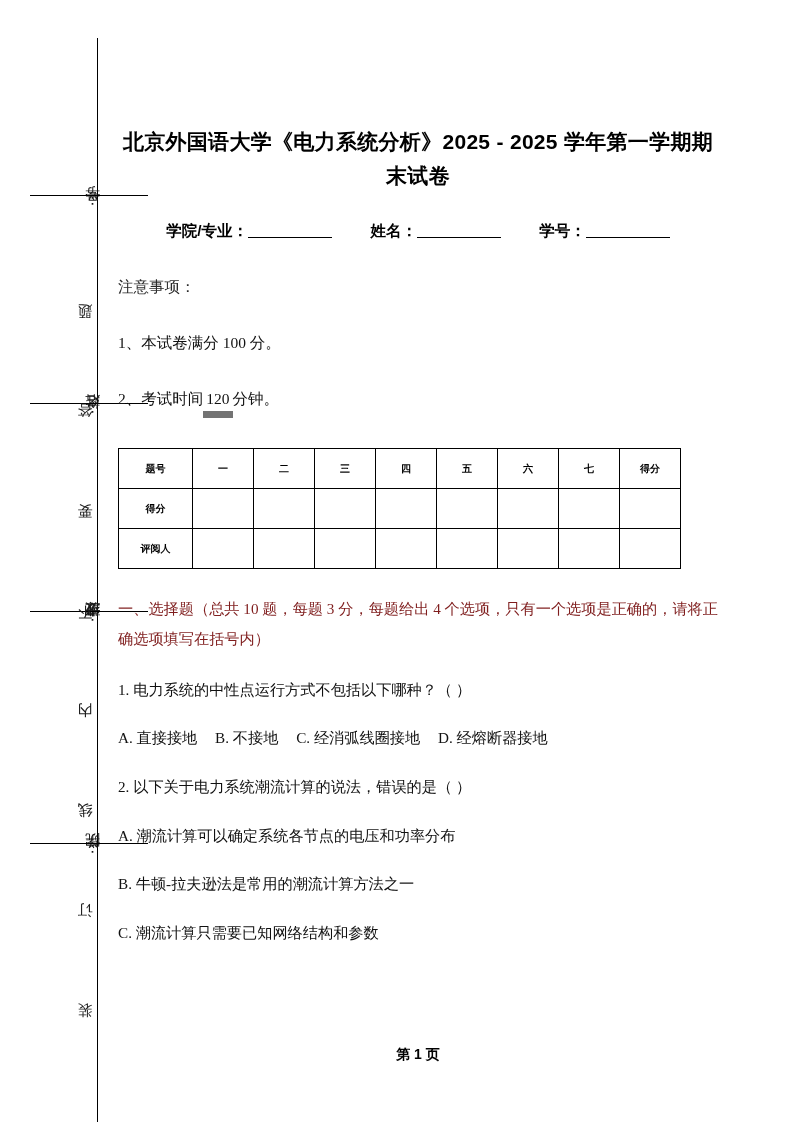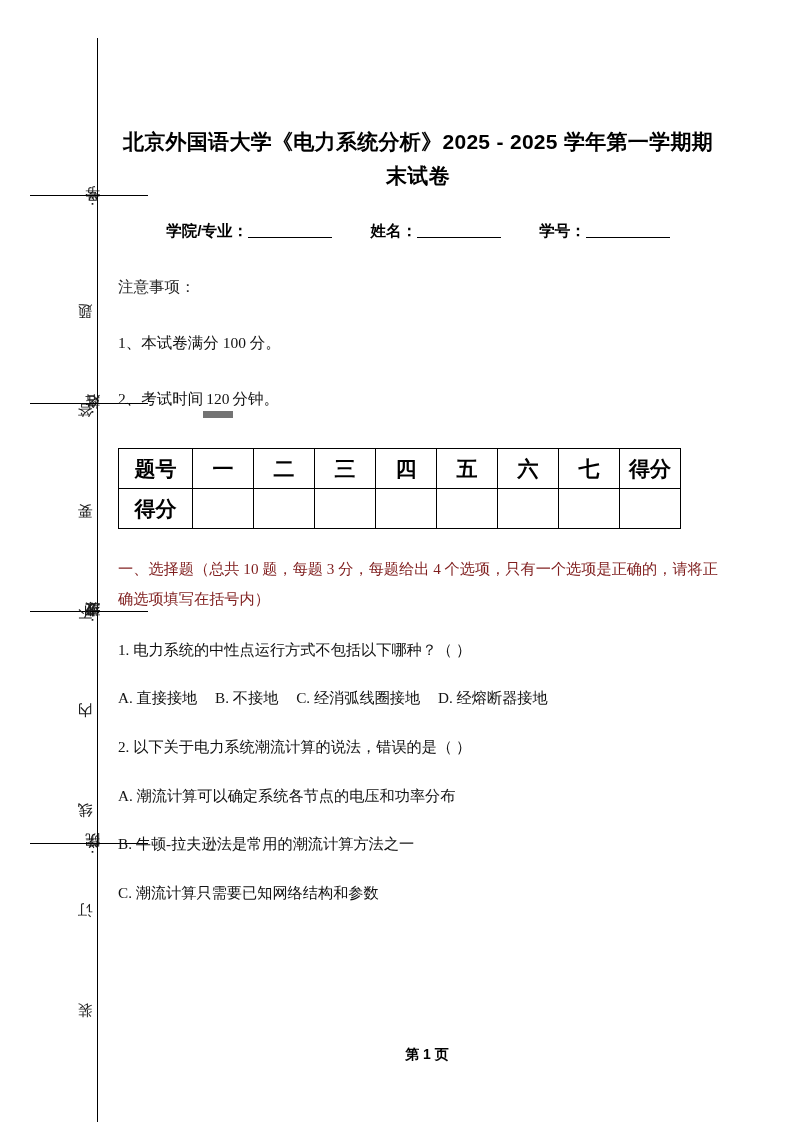--- a/index.html
+++ b/index.html
@@ -124,21 +124,21 @@
     margin-top:30px;
     border-collapse:collapse;
     width:562px;
     table-layout:fixed;
   }
   .score-table td, .score-table th {
     border:1.6px solid #000;
     height:40px;
     text-align:center;
     vertical-align:middle;
-    font-size:21px;
+    font-size:10px;
     font-weight:bold;
     font-family:"Liberation Sans","DejaVu Sans",sans-serif;
   }
   .score-table col.c-head { width:74px; }
   .score-table col.c-cell { width:61px; }
 
   
   .section-head {
     margin-top:25px;
     font-size:15.2px;
@@ -162,21 +162,21 @@
   .q-opts .opt { margin-right:14px; }
   .q-opt-line {
     margin-top:21px;
     font-size:15.2px;
     line-height:1.8;
     color:#111;
   }
 
   .footer {
     position:absolute;
-    left:9px; top:1046px;
+    left:0; top:1046px;
     width:600px;
     text-align:center;
     font-size:14px;
     font-weight:bold;
     font-family:"Liberation Sans","DejaVu Sans",sans-serif;
   }
 </style>
 </head>
 <body>
 
@@ -256,20 +256,31 @@
           <td>得分</td>
           <td></td>
           <td></td>
           <td></td>
           <td></td>
           <td></td>
           <td></td>
           <td></td>
           <td></td>
         </tr>
+        <tr>
+          <td>评阅人</td>
+          <td></td>
+          <td></td>
+          <td></td>
+          <td></td>
+          <td></td>
+          <td></td>
+          <td></td>
+          <td></td>
+        </tr>
       </tbody>
     </table>
 
     <div class="section-head">一、选择题（总共 10 题，每题 3 分，每题给出 4 个选项，只有一个选项是正确的，请将正确选项填写在括号内）</div>
 
     <div class="q-stem">1. 电力系统的中性点运行方式不包括以下哪种？（  ）</div>
     <div class="q-opts">
       <span class="opt">A. 直接接地</span>
       <span class="opt">B. 不接地</span>
       <span class="opt">C. 经消弧线圈接地</span>

